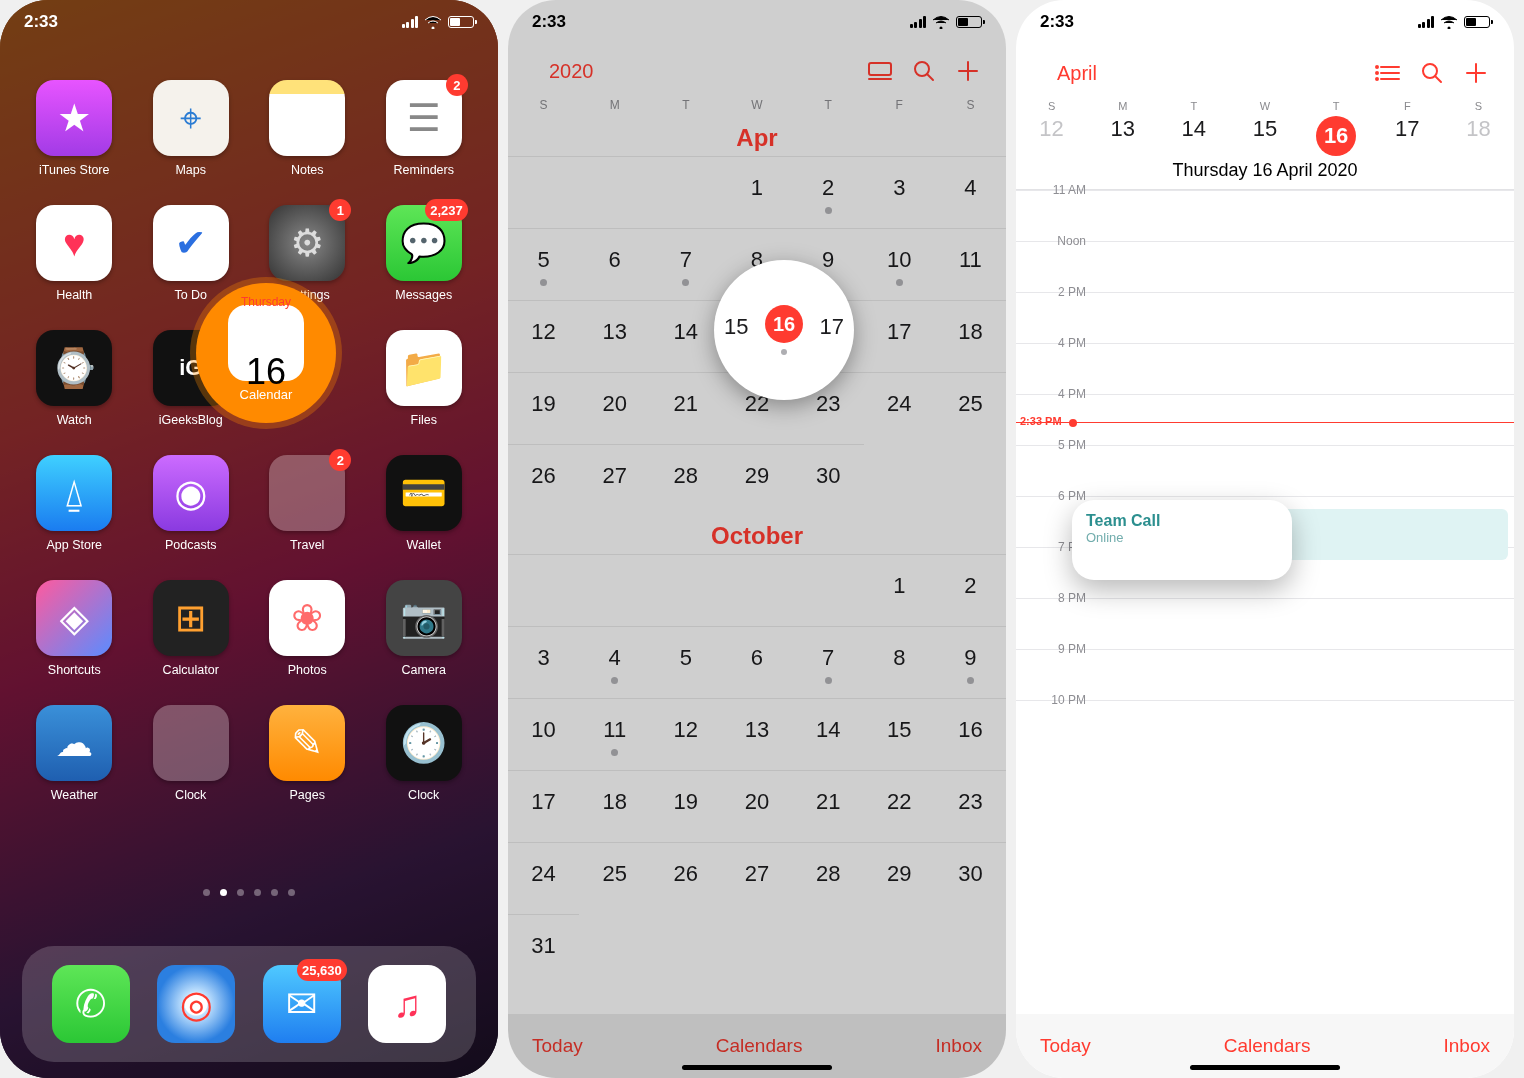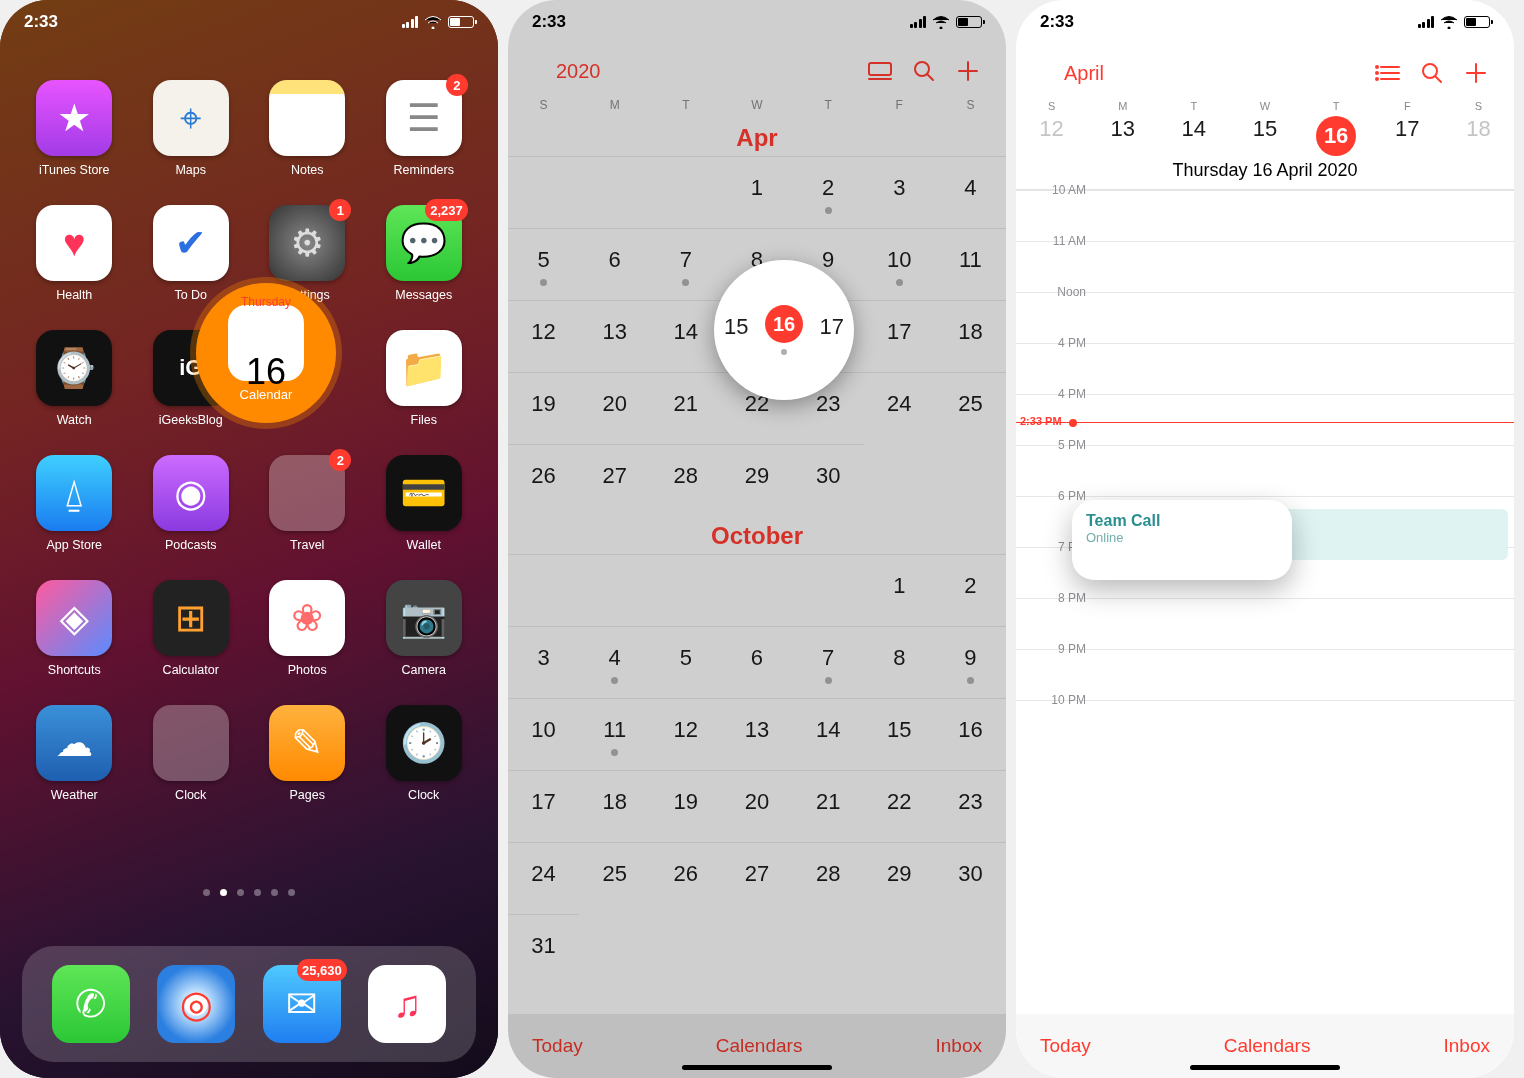--- a/index.html
+++ b/index.html
@@ -46,21 +46,21 @@
 .dock .tile { width:78px; height:78px; border-radius:18px; display:flex; align-items:center; justify-content:center; font-size:38px; position: relative; }
 
 .hilite1 { position:absolute; width:140px; height:140px; border-radius:50%; background:#ff8a00; box-shadow: 0 0 0 6px rgba(255,138,0,0.3); z-index: 20; display:flex; flex-direction:column; align-items:center; justify-content:center; gap:6px; }
 .hilite1 .tile { width:76px; height:76px; border-radius:18px; background:#fff; display:flex; flex-direction:column; align-items:center; justify-content:center; }
 .hilite1 .caption { color:#fff; font-size:13px; font-weight:500; }
 
 
 .phone2 { background:#f7f7f7; color:#000; }
 .dimmer2 { position:absolute; inset:0; background:rgba(0,0,0,0.16); z-index:30; pointer-events:none; }
 .calhdr { position:absolute; top:44px; left:0; right:0; height:54px; display:flex; align-items:center; padding: 0 16px; }
-.backbtn { color:#ff3b30; font-size:20px; display:flex; align-items:center; gap:18px; }
+.backbtn { color:#ff3b30; font-size:20px; display:flex; align-items:center; gap:11px; }
 .hdr-spacer { flex:1; }
 .hdr-act { width:44px; height:44px; display:flex; align-items:center; justify-content:center; color:#ff3b30; }
 .hdr-act svg { stroke: currentColor; }
 .wkhdr { position:absolute; top:98px; left:0; right:0; display:grid; grid-template-columns: repeat(7,1fr); font-size:12px; color:#8a8a8e; text-align:center; }
 .yearbody { position:absolute; top:118px; bottom:64px; left:0; right:0; overflow:hidden; }
 .mon { }
 .mon .mname { font-size:24px; color:#ff3b30; font-weight:600; text-align:center; padding:6px 0 4px; }
 .mgrid { display:grid; grid-template-columns: repeat(7,1fr); }
 .mcell { height:72px; display:flex; flex-direction:column; align-items:center; justify-content:flex-start; padding-top:18px; font-size:22px; color:#1c1c1e; border-top:1px solid rgba(0,0,0,0.08); position: relative; }
 .mcell.out { color:#bcbcbf; }
@@ -710,27 +710,27 @@
         </div>
         <div>
           <div class="dhead">S</div>
           <div class="dnum out">18</div>
         </div>
       </div>
     <div class="daytitle">Thursday  16 April 2020</div>
 
     <div class="dayscroll" id="dayscroll">
         <div class="hourrow">
-          <span class="hl">10 AM</span>
-        </div>
-        <div class="hourrow">
           <span class="hl">11 AM</span>
         </div>
         <div class="hourrow">
           <span class="hl">Noon</span>
+        </div>
+        <div class="hourrow">
+          <span class="hl">2 PM</span>
         </div>
         <div class="hourrow">
           <span class="hl">4 PM</span>
         </div>
         <div class="hourrow">
           <span class="hl">4 PM</span>
         </div>
         <div class="hourrow">
           <span class="hl">5 PM</span>
         </div>

